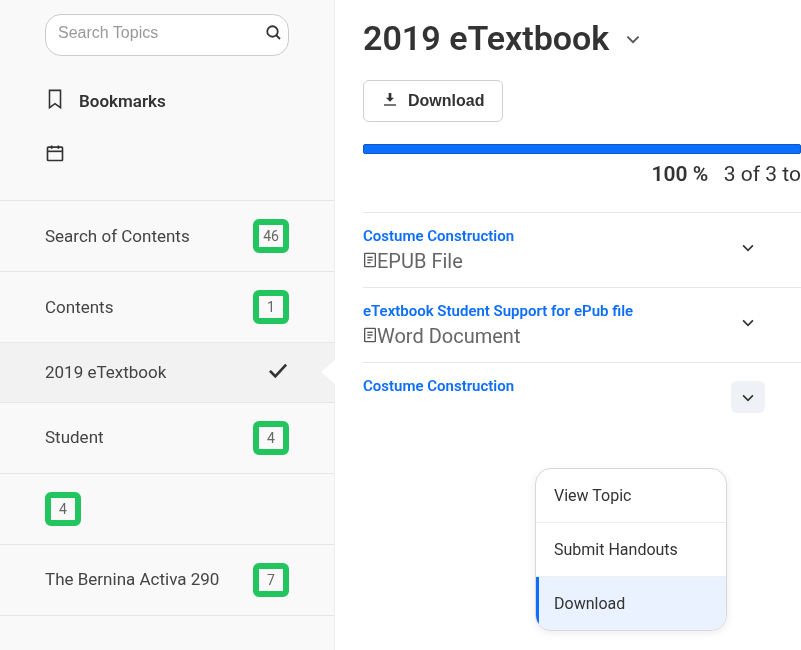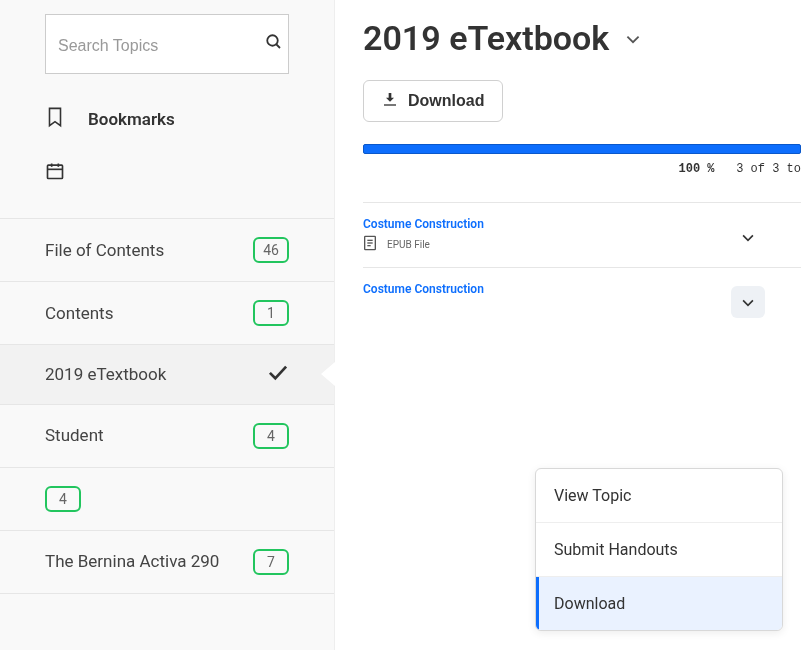--- a/index.html
+++ b/index.html
@@ -17,25 +17,25 @@
     width: 335px;
     background: #f9f9f9;
     border-right: 1px solid #eee;
     padding-top: 14px;
     display: flex;
     flex-direction: column;
   }
   .search-wrap { padding: 0 45px 18px 45px; }
   .search-box {
     display: flex;
-    align-items: flex-end;
+    align-items: flex-start;
     justify-content: space-between;
     border: 1px solid #ccc;
-    border-radius: 0;
-    padding: 18px 12px;
+    border-radius: 16px;
+    padding: 9px 12px;
     background: #fff;
   }
   .search-box input {
     border: none;
     outline: none;
     font-size: 16px;
     color: #999;
     background: transparent;
     flex: 1;
   }
@@ -46,41 +46,40 @@
     display: flex;
     align-items: center;
     gap: 14px;
     padding: 14px 0;
     cursor: pointer;
     color: #333;
   }
   .nav-link-label {
     font-size: 17px;
     font-weight: 600;
-    margin-left: 9px;
   }
   .nav-icon svg { width: 20px; height: 22px; }
   .toc-list { border-top: 1px solid #e6e6e6; }
   .toc-item {
     display: flex;
     align-items: center;
     justify-content: space-between;
     padding: 18px 45px;
     border-bottom: 1px solid #e6e6e6;
     cursor: pointer;
     position: relative;
   }
   .toc-item-label {
     font-size: 17px;
     color: #444;
     max-width: 200px;
     line-height: 1.35;
   }
   .toc-count {
-    border: 2px solid #22c55e;
+    border: 6px solid #22c55e;
     border-radius: 6px;
     padding: 3px 0;
     min-width: 36px;
     text-align: center;
     font-size: 14px;
     color: #666;
   }
   .toc-check svg { width: 22px; height: 18px; }
   .toc-item.active {
     background: #f2f2f2;
@@ -125,70 +124,68 @@
   .download-btn svg { width: 16px; height: 16px; }
   .progress-bar {
     height: 10px;
     background: #0d6efd;
     border: 1px solid #0a58ca;
     border-radius: 2px;
     margin-bottom: 8px;
   }
   .progress-text {
     text-align: right;
-    font-size: 12px;
+    font-size: 21px;
     margin-bottom: 26px;
     color: #333;
-    font-family: Liberation Mono, monospace;
   }
   .progress-text .pct { font-weight: 600; }
   .content-list { border-top: 1px solid #e6e6e6; }
   .content-item {
     display: flex;
     align-items: flex-start;
     justify-content: space-between;
     padding: 14px 6px 14px 0;
     border-bottom: 1px solid #e6e6e6;
   }
   .content-left { display: flex; flex-direction: column; }
   .content-title {
-    font-size: 12px;
+    font-size: 15px;
     font-weight: 600;
     color: #0d6efd;
     cursor: pointer;
     margin-bottom: 4px;
   }
   .content-meta {
     display: flex;
     align-items: center;
-    gap: 10px;
     color: #666;
-    font-size: 10px;
+    font-size: 20px;
   }
   .doc-icon svg { width: 14px; height: 16px; }
   .content-chevron {
     border-radius: 6px;
     padding: 8px;
     cursor: pointer;
     display: flex; align-items: center; justify-content: center;
     width: 34px; height: 32px;
     margin-top: 4px;
     margin-right: 30px;
   }
   .content-chevron.open { background: #eef1f5; }
   .content-chevron svg { width: 14px; height: 9px; }
   .content-item.last { border-bottom: none; }
   .dropdown {
     position: absolute;
     left: 200px;
     top: 468px;
-    width: 248px;
+    width: 192px;
     background: #fff;
     border: 1px solid #d8d8d8;
-    border-radius: 6px;
+    border-radius: 16px;
     box-shadow: 0 2px 8px rgba(0,0,0,0.08);
     overflow: hidden;
     z-index: 10;
   }
   .dropdown-item {
     padding: 17px 18px;
     font-size: 16px;
     color: #333;
     cursor: pointer;
     border-bottom: 1px solid #eee;
@@ -231,21 +228,21 @@
               <rect x="3" y="5" width="18" height="16" rx="1"></rect>
               <line x1="3" y1="10" x2="21" y2="10"></line>
               <line x1="8" y1="3" x2="8" y2="7"></line>
               <line x1="16" y1="3" x2="16" y2="7"></line>
             </svg>
         </span>
       </div>
     </div>
     <nav class="toc-list">
       <div class="toc-item">
-        <span class="toc-item-label">File of Contents</span>
+        <span class="toc-item-label">Search of Contents</span>
         <span class="toc-count">46</span>
       </div>
       <div class="toc-item">
         <span class="toc-item-label">Contents</span>
         <span class="toc-count">1</span>
       </div>
       <div class="toc-item active">
         <span class="toc-item-label">2019 eTextbook</span>
         <span class="toc-check">
           <svg viewBox="0 0 24 20" fill="none" stroke="#333" stroke-width="3">
@@ -310,20 +307,41 @@
             <span>EPUB File</span>
           </div>
         </div>
         <span class="content-chevron">
           <svg viewBox="0 0 20 12" fill="none" stroke="#333" stroke-width="2.4">
               <polyline points="3,3 10,10 17,3"></polyline>
             </svg>
         </span>
       </div>
 
+      <div class="content-item">
+        <div class="content-left">
+          <a class="content-title">eTextbook Student Support for ePub file</a>
+          <div class="content-meta">
+            <span class="doc-icon">
+              <svg viewBox="0 0 20 24" fill="none" stroke="#555" stroke-width="2">
+                  <rect x="2" y="2" width="16" height="20" rx="1"></rect>
+                  <line x1="6" y1="8" x2="14" y2="8"></line>
+                  <line x1="6" y1="12" x2="14" y2="12"></line>
+                  <line x1="6" y1="16" x2="11" y2="16"></line>
+                </svg>
+            </span>
+            <span>Word Document</span>
+          </div>
+        </div>
+        <span class="content-chevron">
+          <svg viewBox="0 0 20 12" fill="none" stroke="#333" stroke-width="2.4">
+              <polyline points="3,3 10,10 17,3"></polyline>
+            </svg>
+        </span>
+      </div>
 
       <div class="content-item last">
         <div class="content-left">
           <a class="content-title">Costume Construction</a>
         </div>
         <span class="content-chevron open">
           <svg viewBox="0 0 20 12" fill="none" stroke="#333" stroke-width="2.4">
               <polyline points="3,3 10,10 17,3"></polyline>
             </svg>
         </span>

